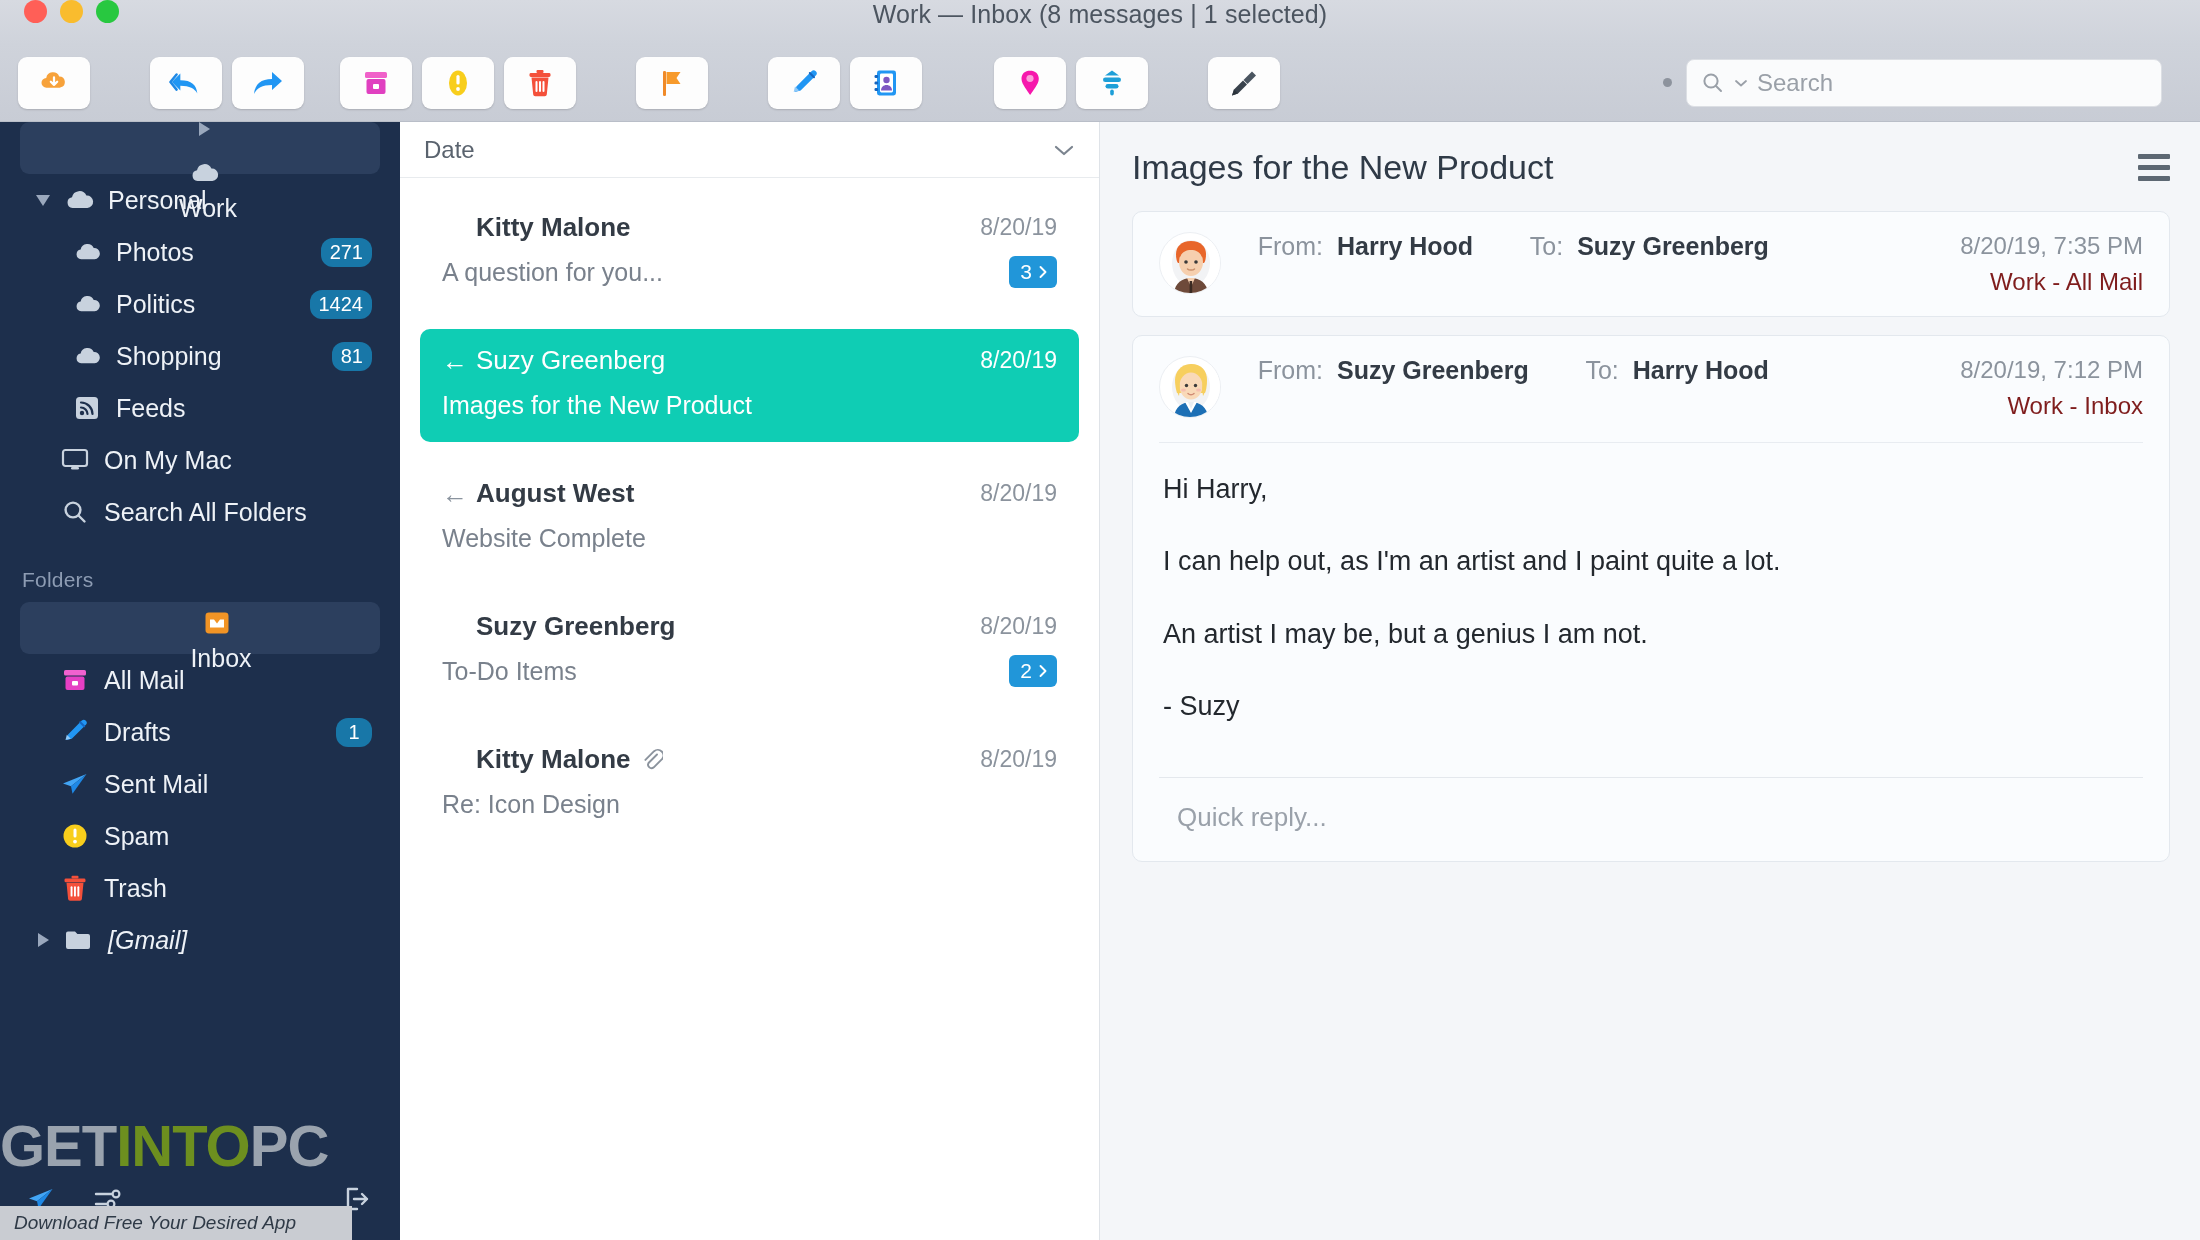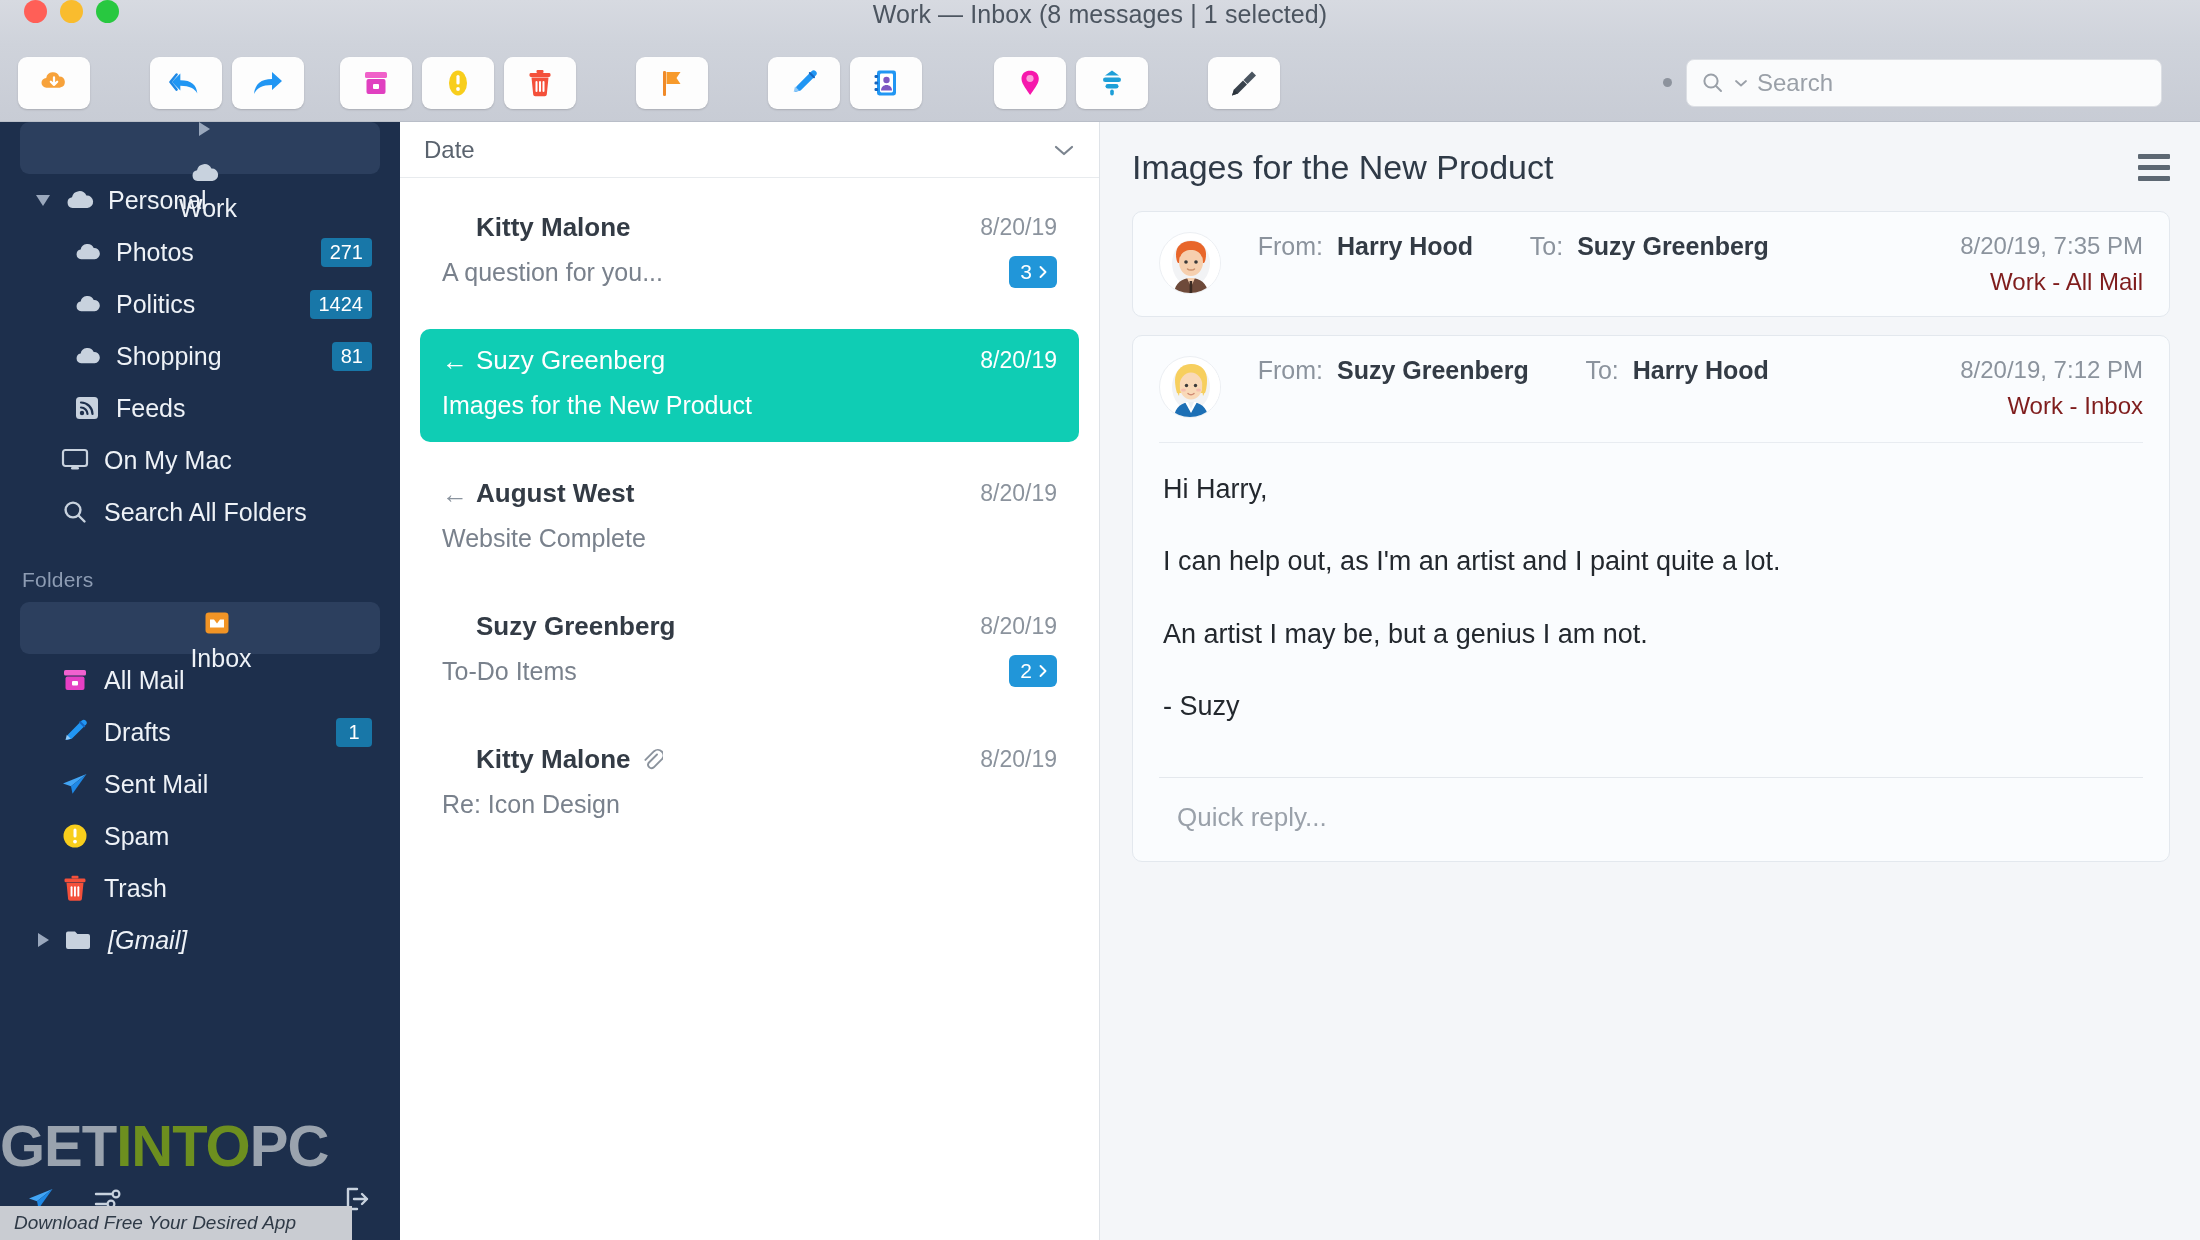--- a/index.html
+++ b/index.html
@@ -68,21 +68,21 @@
     display: flex; align-items: center; height: 52px; margin: 0 20px;
     border-radius: 9px; padding-left: 8px; cursor: pointer; position: relative;
   }
   .sb-item.active { background: #2c3f5e; flex-direction: column; }
   .sb-item .tw { width: 30px; display: flex; justify-content: center; flex: 0 0 30px; }
   .sb-item .ic { width: 42px; display: flex; justify-content: center; align-items: center; flex: 0 0 42px; }
   .sb-label { font-size: 25px; color: #eef2f7; margin-left: 8px; white-space: nowrap; }
   .sb-label.italic { font-style: italic; }
   .sb-badge {
     margin-left: auto; margin-right: 8px; background: #1877a8; color: #ffffff;
-    font-size: 20px; border-radius: 4px; padding: 3px 9px; min-width: 36px; text-align: center;
+    font-size: 20px; border-radius: 12px; padding: 3px 9px; min-width: 36px; text-align: center;
   }
   .indent-1 { padding-left: 46px; }
   .indent-0b { padding-left: 34px; }
 
   .tri { width: 0; height: 0; }
   .tri-right { border-left: 11px solid #9aa8bd; border-top: 7px solid transparent; border-bottom: 7px solid transparent; }
   .tri-down  { border-top: 11px solid #9aa8bd; border-left: 7px solid transparent; border-right: 7px solid transparent; }
 
   .sb-bottom {
     position: absolute; bottom: 0; left: 0; right: 0; height: 78px;

